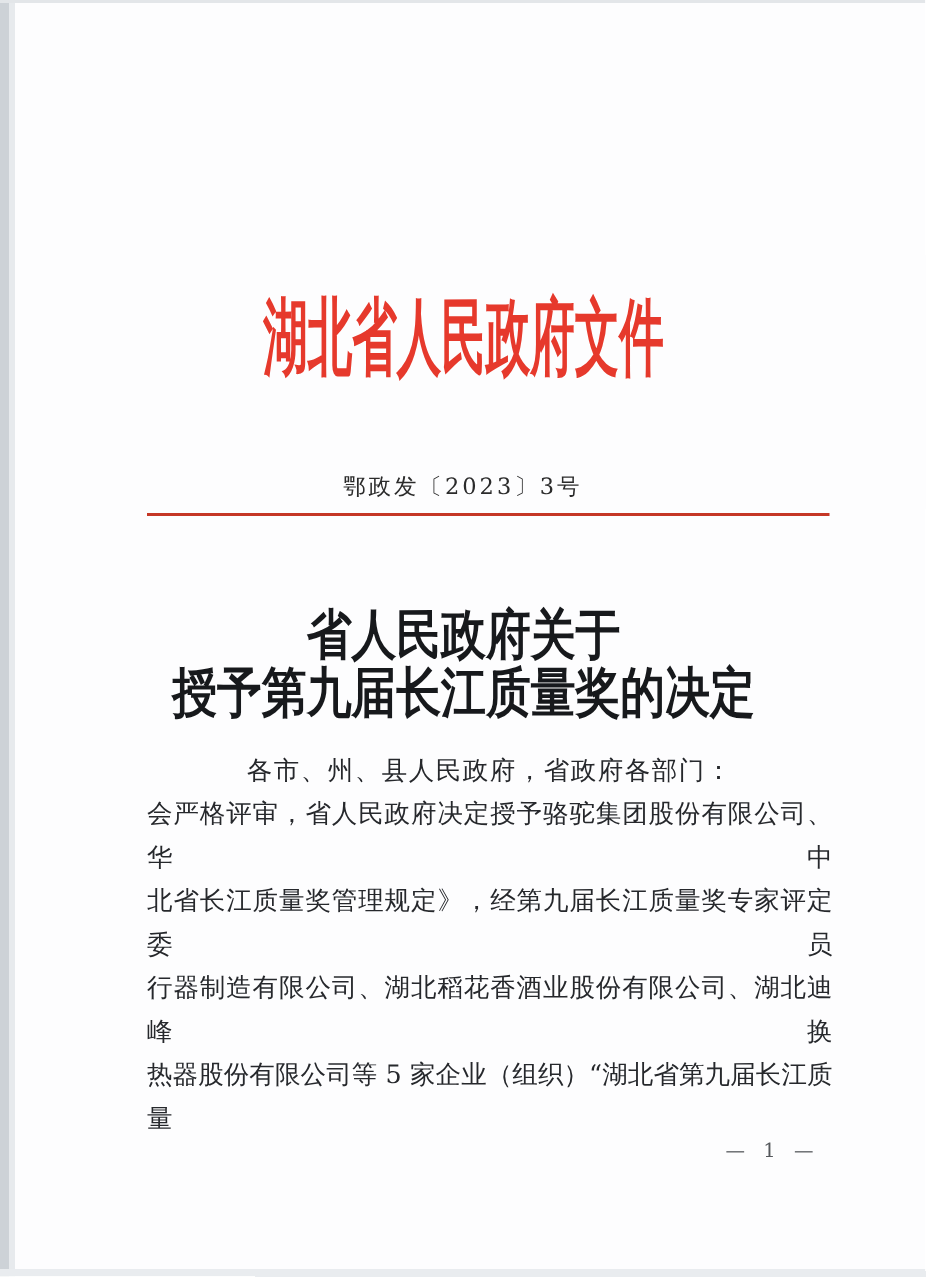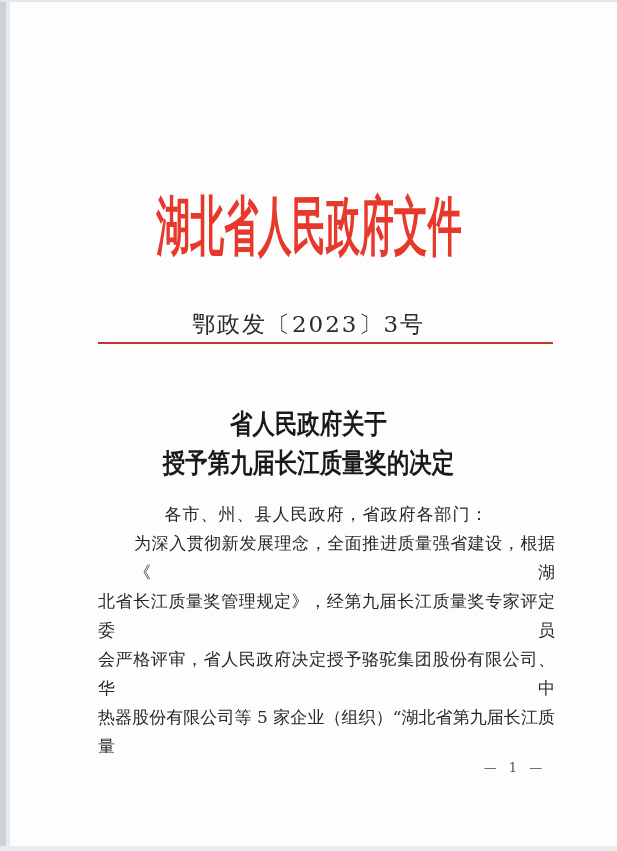--- a/index.html
+++ b/index.html
@@ -41,39 +41,39 @@
     background: #e9ecef;
   }
 
   
   .red-title {
     position: absolute;
     left: 0; top: 178px;
     width: 617px;
     margin: 0;
     text-align: center;
-    font-size: 64px;
+    font-size: 56px;
     line-height: 95px;
     font-weight: bold;
     color: #e6392c;
     white-space: nowrap;
   }
   .red-title .squeeze {
     display: inline-block;
     transform: scaleX(0.53);
     transform-origin: center;
   }
 
   
   .doc-number {
     position: absolute;
     left: 0; top: 310px;
     width: 617px;
     text-align: center;
-    font-size: 23px;
+    font-size: 15px;
     line-height: 28px;
     letter-spacing: 2px;
     color: #2b2b2b;
   }
 
   
   .red-rule {
     position: absolute;
     left: 98px; top: 342px;
     width: 455px; height: 2px;
@@ -82,21 +82,21 @@
 
   
   .doc-title {
     position: absolute;
     left: 0; top: 404px;
     width: 617px;
     margin: 0;
     text-align: center;
     font-weight: bold;
     color: #17191c;
-    font-size: 27px;
+    font-size: 36px;
     line-height: 39px;
     white-space: nowrap;
   }
   .doc-title .squeeze {
     display: inline-block;
     transform: scaleX(0.83);
     transform-origin: center;
   }
 
   
@@ -148,22 +148,22 @@
 
   <div class="red-rule"></div>
 
   <h2 class="doc-title">
     <span class="squeeze">省人民政府关于</span><br>
     <span class="squeeze">授予第九届长江质量奖的决定</span>
   </h2>
 
   <div class="body-block">
     <div class="salutation">各市、州、县人民政府，省政府各部门：</div>
-    <div class="body-line indent">为深入贯彻新发展理念，全面推进质量强省建设，根据《湖</div>
+    <div class="body-line">会严格评审，省人民政府决定授予骆驼集团股份有限公司、华中</div>
     <div class="body-line">北省长江质量奖管理规定》，经第九届长江质量奖专家评定委员</div>
-    <div class="body-line">会严格评审，省人民政府决定授予骆驼集团股份有限公司、华中</div>
+    <div class="body-line">行器制造有限公司、湖北稻花香酒业股份有限公司、湖北迪峰换</div>
     <div class="body-line">热器股份有限公司等 5 家企业（组织）“湖北省第九届长江质量</div>
 
   </div>
 
   <div class="page-number">— 1 —</div>
 
 </div>
 
 </body></html>

